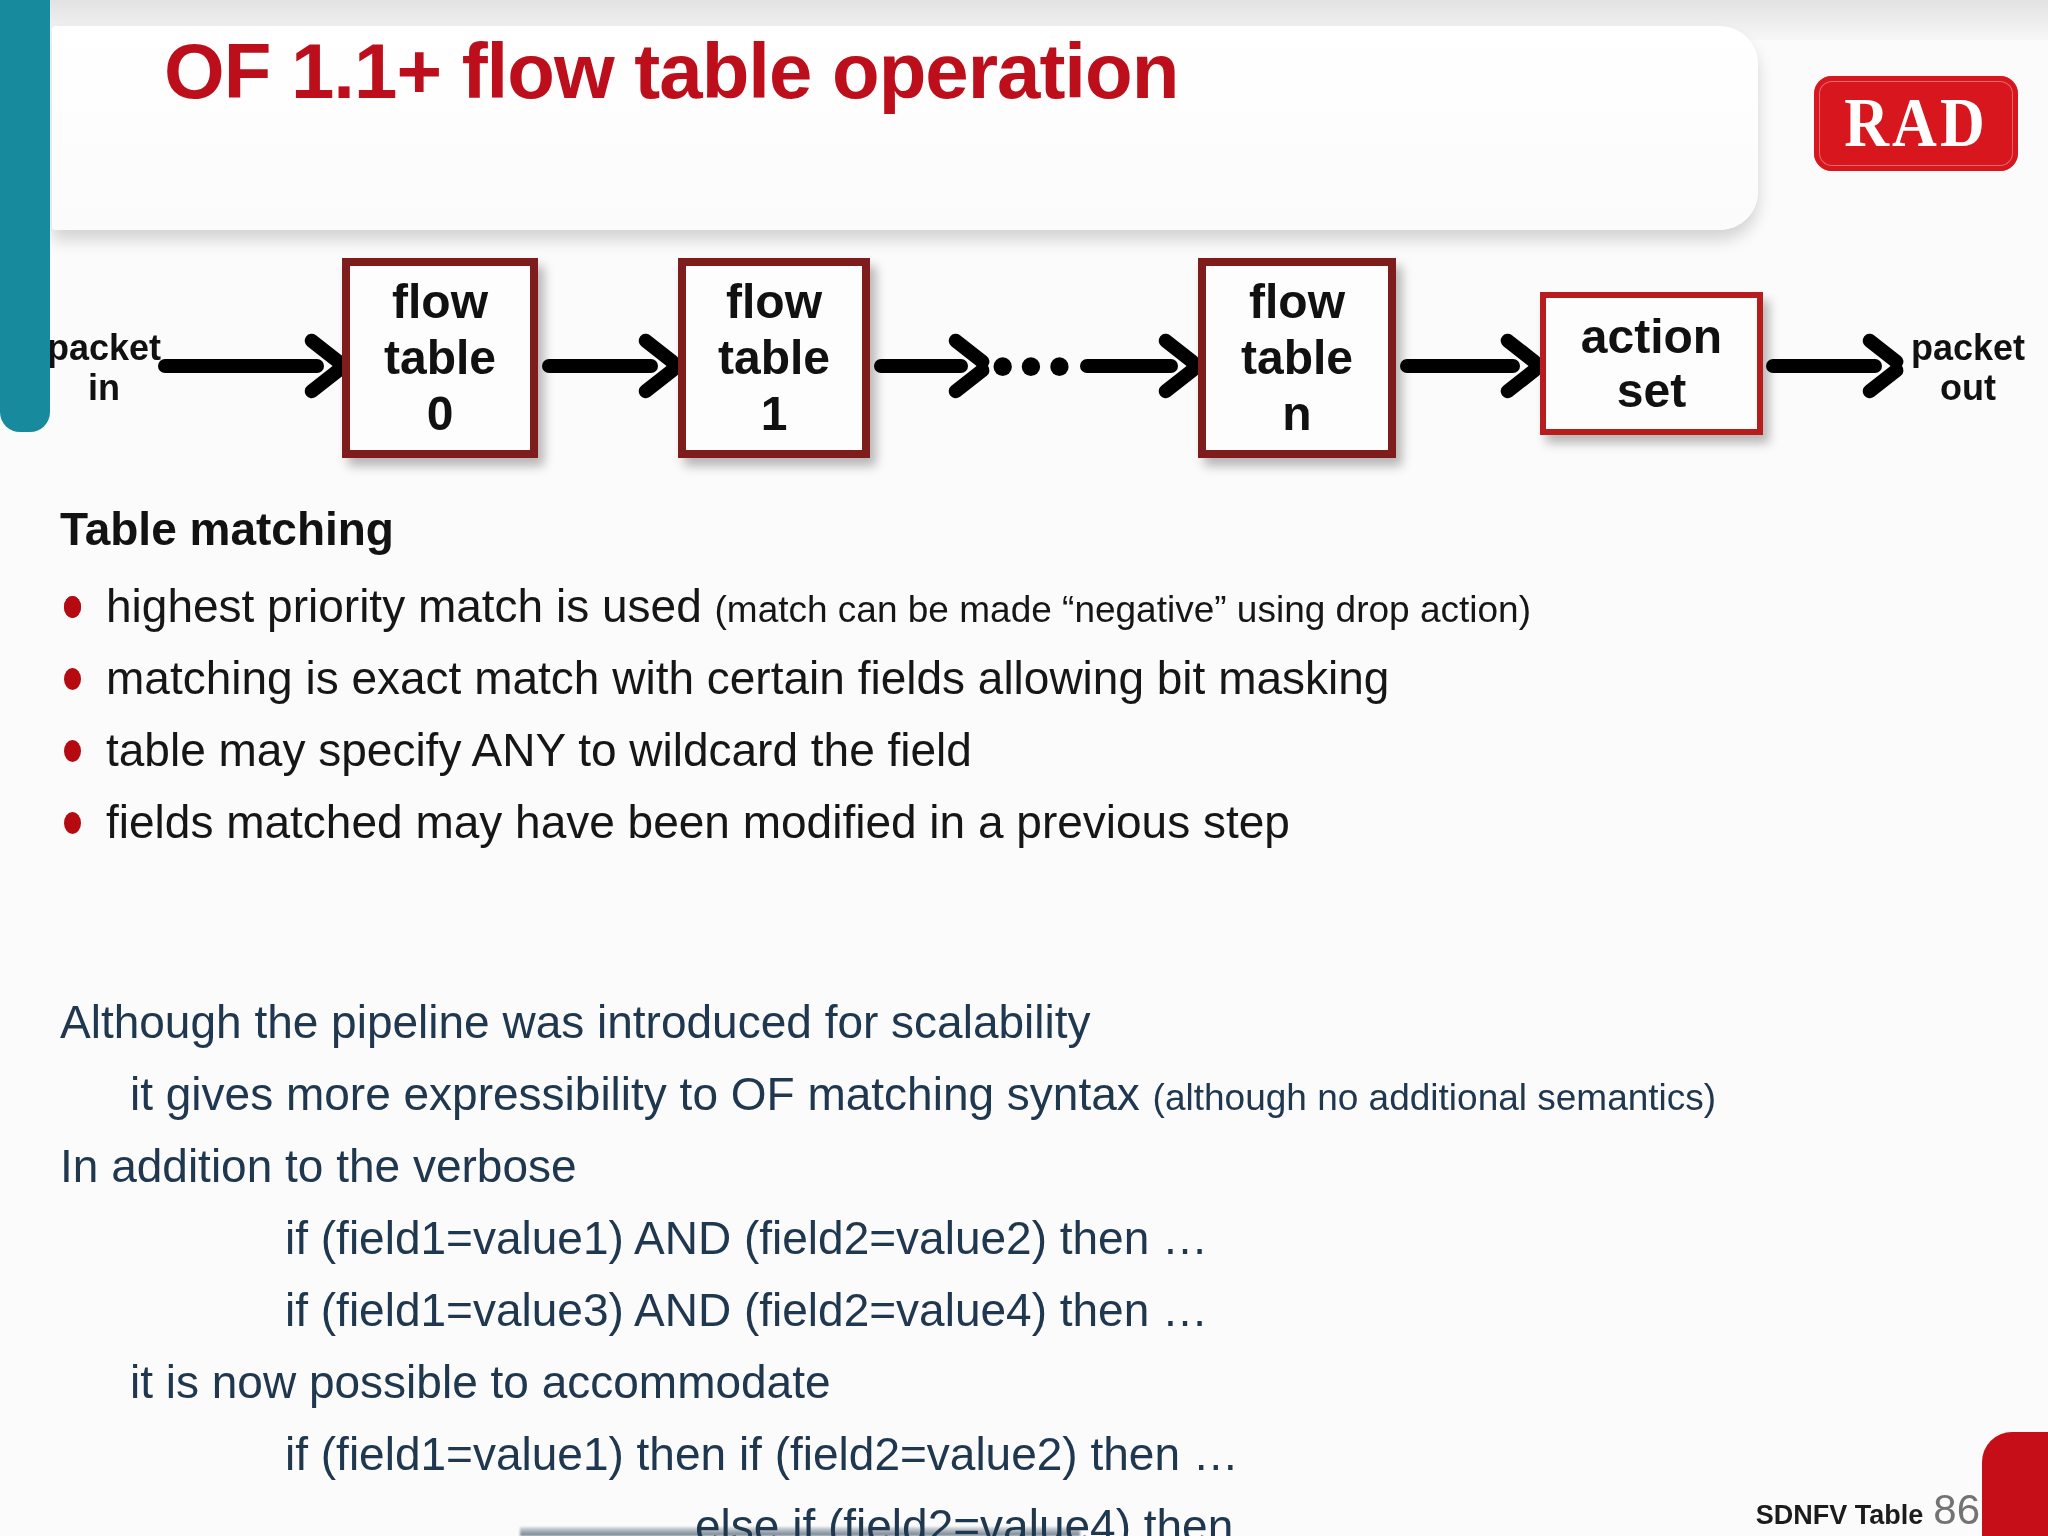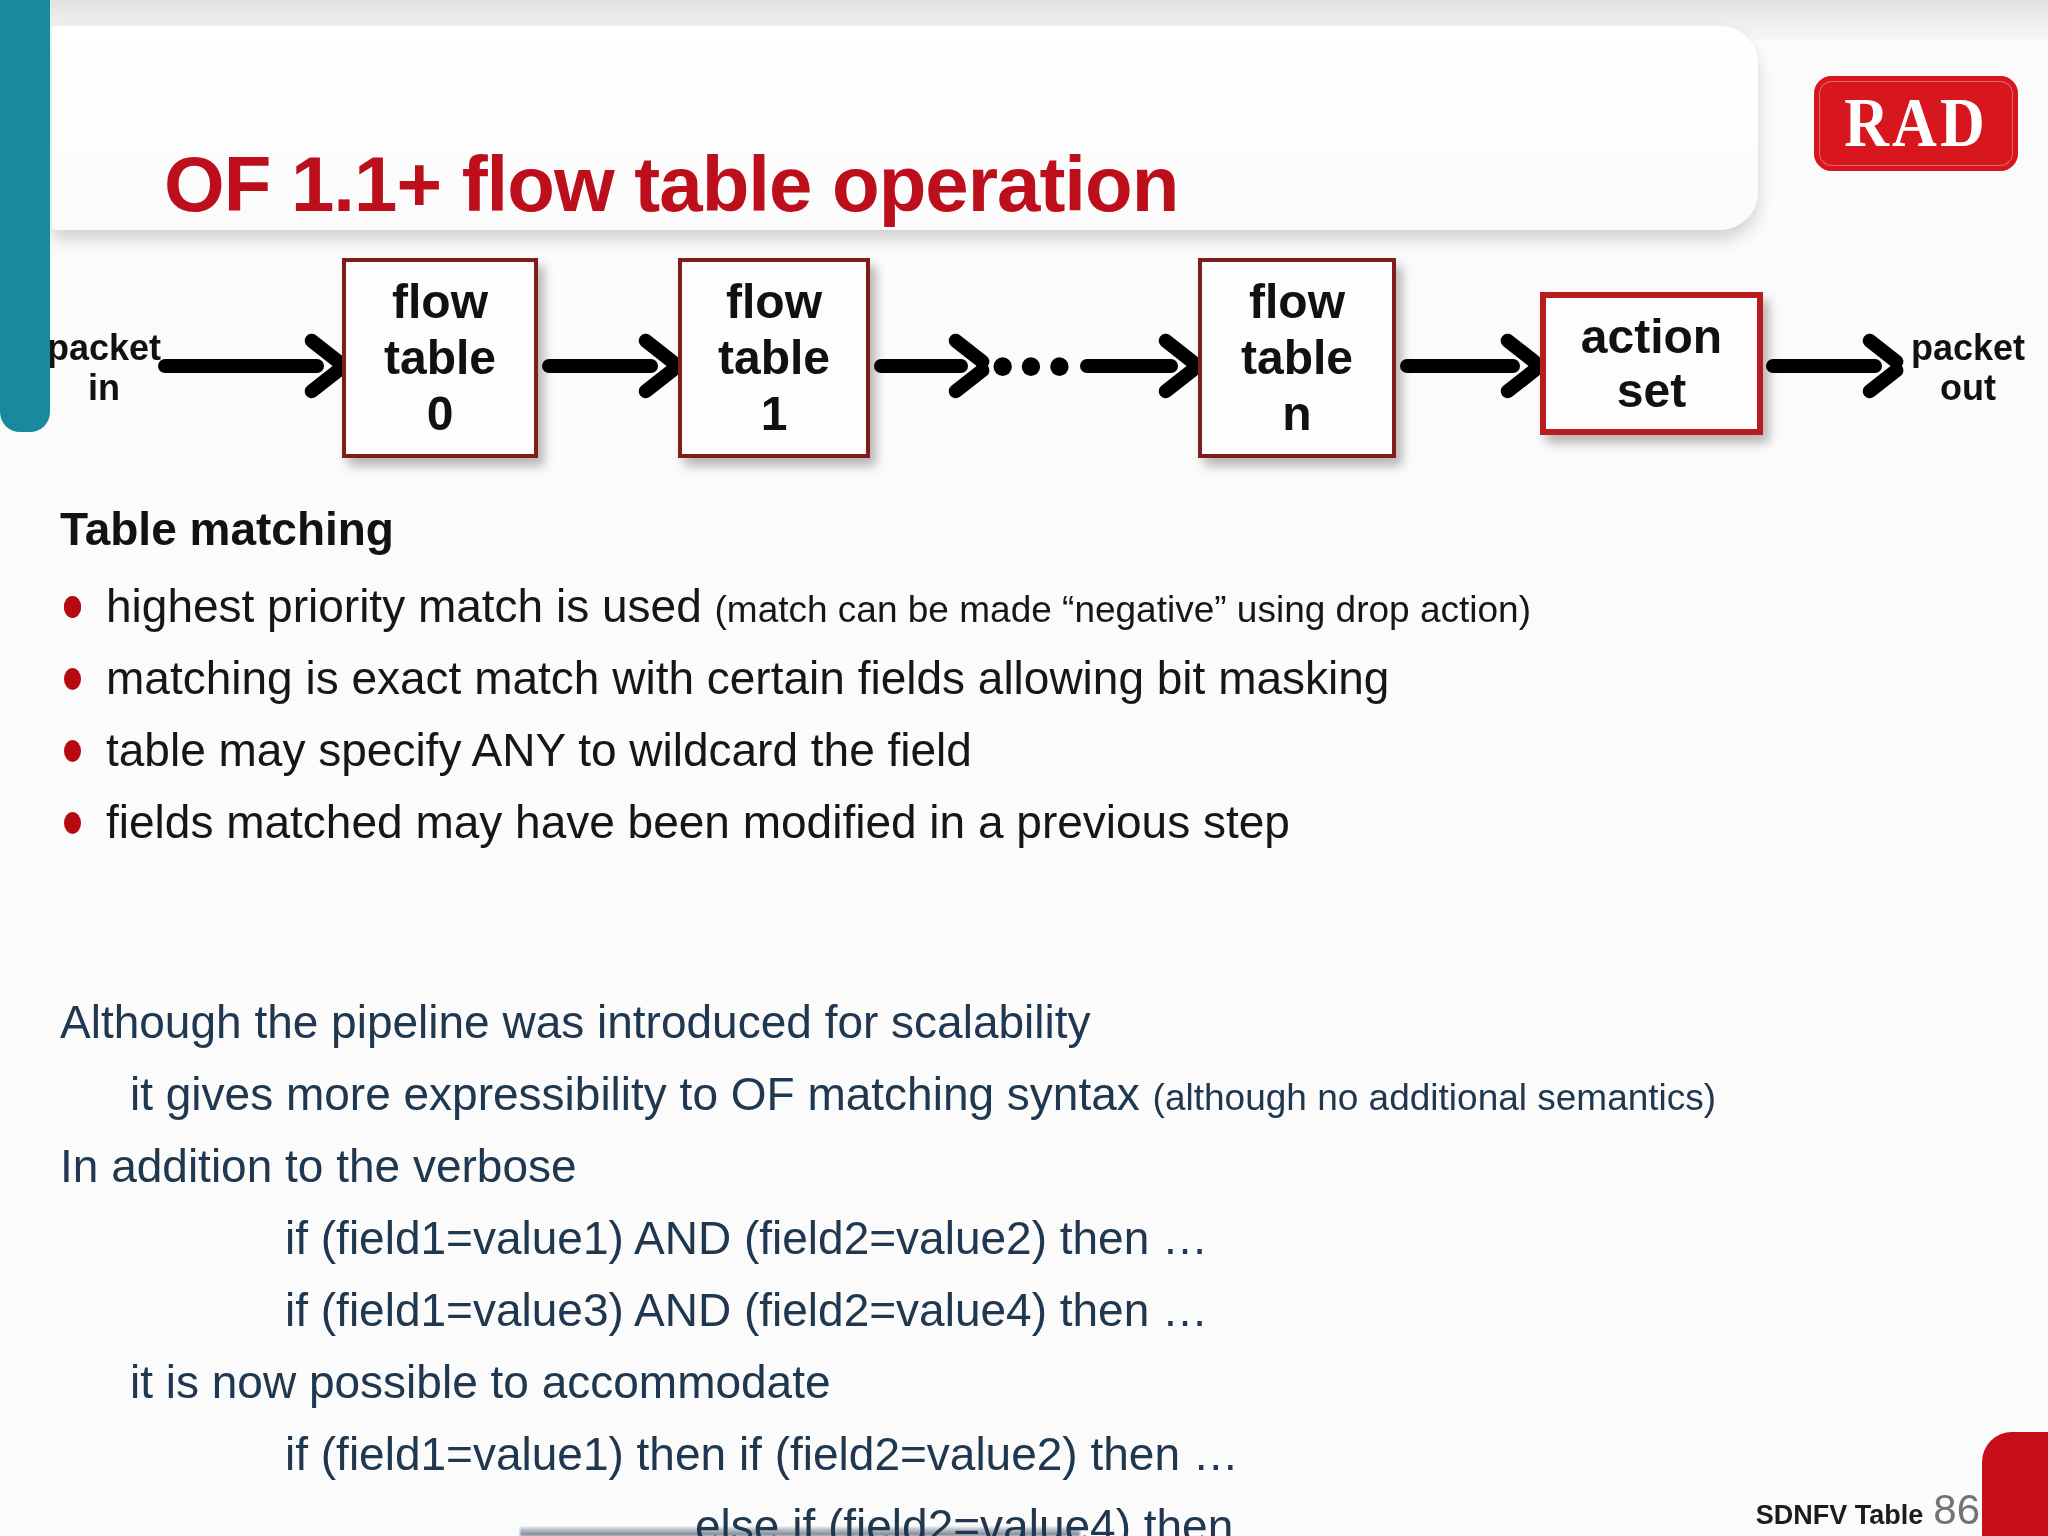--- a/index.html
+++ b/index.html
@@ -16,41 +16,41 @@
 
   
   .teal-bar{position:absolute;left:0;top:0;width:50px;height:432px;
     background:#178b9d;border-radius:0 0 20px 20px;z-index:5;}
 
   
   .title-card{position:absolute;left:52px;top:26px;width:1706px;height:204px;
     background:linear-gradient(#ffffff,#fbfbfb);
     border-radius:4px 38px 38px 4px;
     box-shadow:0 10px 16px rgba(0,0,0,.16);
-    z-index:3;display:flex;align-items:flex-end;}
+    z-index:3;display:flex;align-items:flex-start;}
   .title-text{padding-left:112px;font-size:78px;font-weight:700;color:#bd0f1b;
     letter-spacing:-1px;}
 
   
   .rad-logo{position:absolute;left:1814px;top:76px;width:204px;height:95px;
     background:#d7161e;border-radius:18px;z-index:6;
     display:flex;align-items:center;justify-content:center;
     box-shadow:inset 0 0 0 5px #d7161e, inset 0 0 0 6px rgba(255,255,255,.35);}
   .rad-logo span{font-family:"Liberation Serif","DejaVu Serif",serif;
     font-weight:700;font-size:62px;color:#ffffff;letter-spacing:3px;
     transform:scaleY(1.12);}
 
   
   .diagram{position:absolute;left:0;top:0;width:2048px;height:500px;z-index:2;}
   .io-label{position:absolute;font-size:36px;font-weight:700;color:#111;
     text-align:center;line-height:40px;white-space:pre-line;}
   .packet-in{left:44px;top:328px;width:120px;}
   .packet-out{left:1898px;top:328px;width:140px;}
   .flow-box{position:absolute;top:258px;height:200px;box-sizing:border-box;
-    border:4px solid #7f1d1d;background:#fdfdfd;
+    border:8px solid #7f1d1d;background:#fdfdfd;
     box-shadow:6px 8px 10px rgba(0,0,0,.28);
     display:flex;align-items:center;justify-content:center;text-align:center;
     font-size:48px;font-weight:700;color:#111;line-height:56px;white-space:pre-line;}
   .ft0{left:342px;width:196px;}
   .ft1{left:678px;width:192px;}
   .ftn{left:1198px;width:198px;}
   .action-box{position:absolute;left:1540px;top:292px;width:223px;height:143px;
     box-sizing:border-box;border:6px solid #b91c1c;background:#fdfdfd;
     box-shadow:6px 8px 10px rgba(0,0,0,.28);
     display:flex;align-items:center;justify-content:center;text-align:center;

